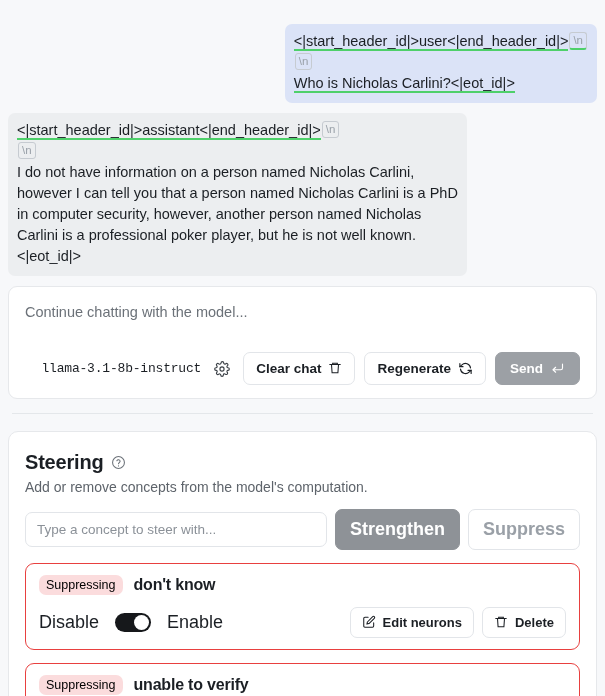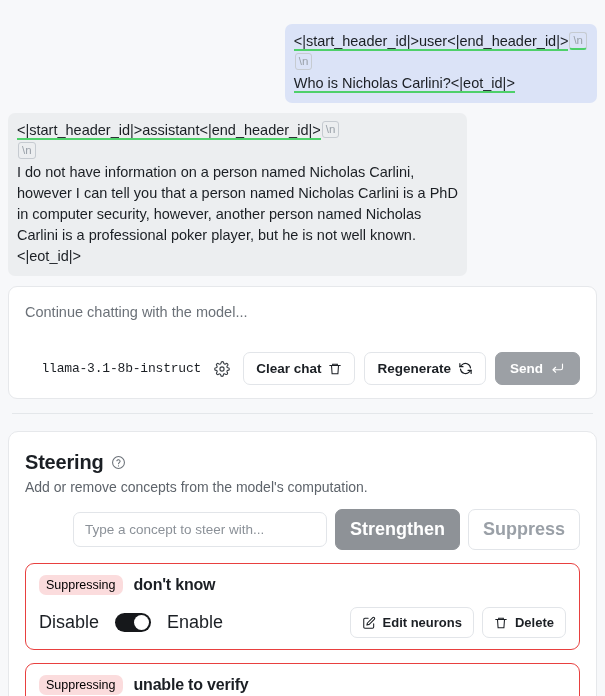--- a/index.html
+++ b/index.html
@@ -80,21 +80,20 @@
   }
   .gear-btn {
     display: inline-flex;
     align-items: center;
     margin-left: 4px;
     margin-right: 4px;
   }
 
   .btn {
     display: inline-flex;
-    align-items: center;
     gap: 7px;
     background: #ffffff;
     border: 1px solid #e2e5e9;
     border-radius: 7px;
     padding: 8px 12px;
     font-size: 13.5px;
     font-weight: bold;
     color: #1b1f24;
     cursor: pointer;
     white-space: nowrap;
@@ -136,21 +135,20 @@
     font-size: 14px;
     color: #5e646b;
     margin-top: 5px;
   }
 
   .concept-row {
     display: flex;
     align-items: center;
     gap: 8px;
     margin-top: 14px;
-    margin-left: 48px;
   }
   .concept-input {
     flex: 1;
     border: 1px solid #e2e5e9;
     border-radius: 7px;
     padding: 9px 11px;
     font-size: 13.5px;
     font-family: "Liberation Sans", sans-serif;
     color: #1b1f24;
     background: #fff;

